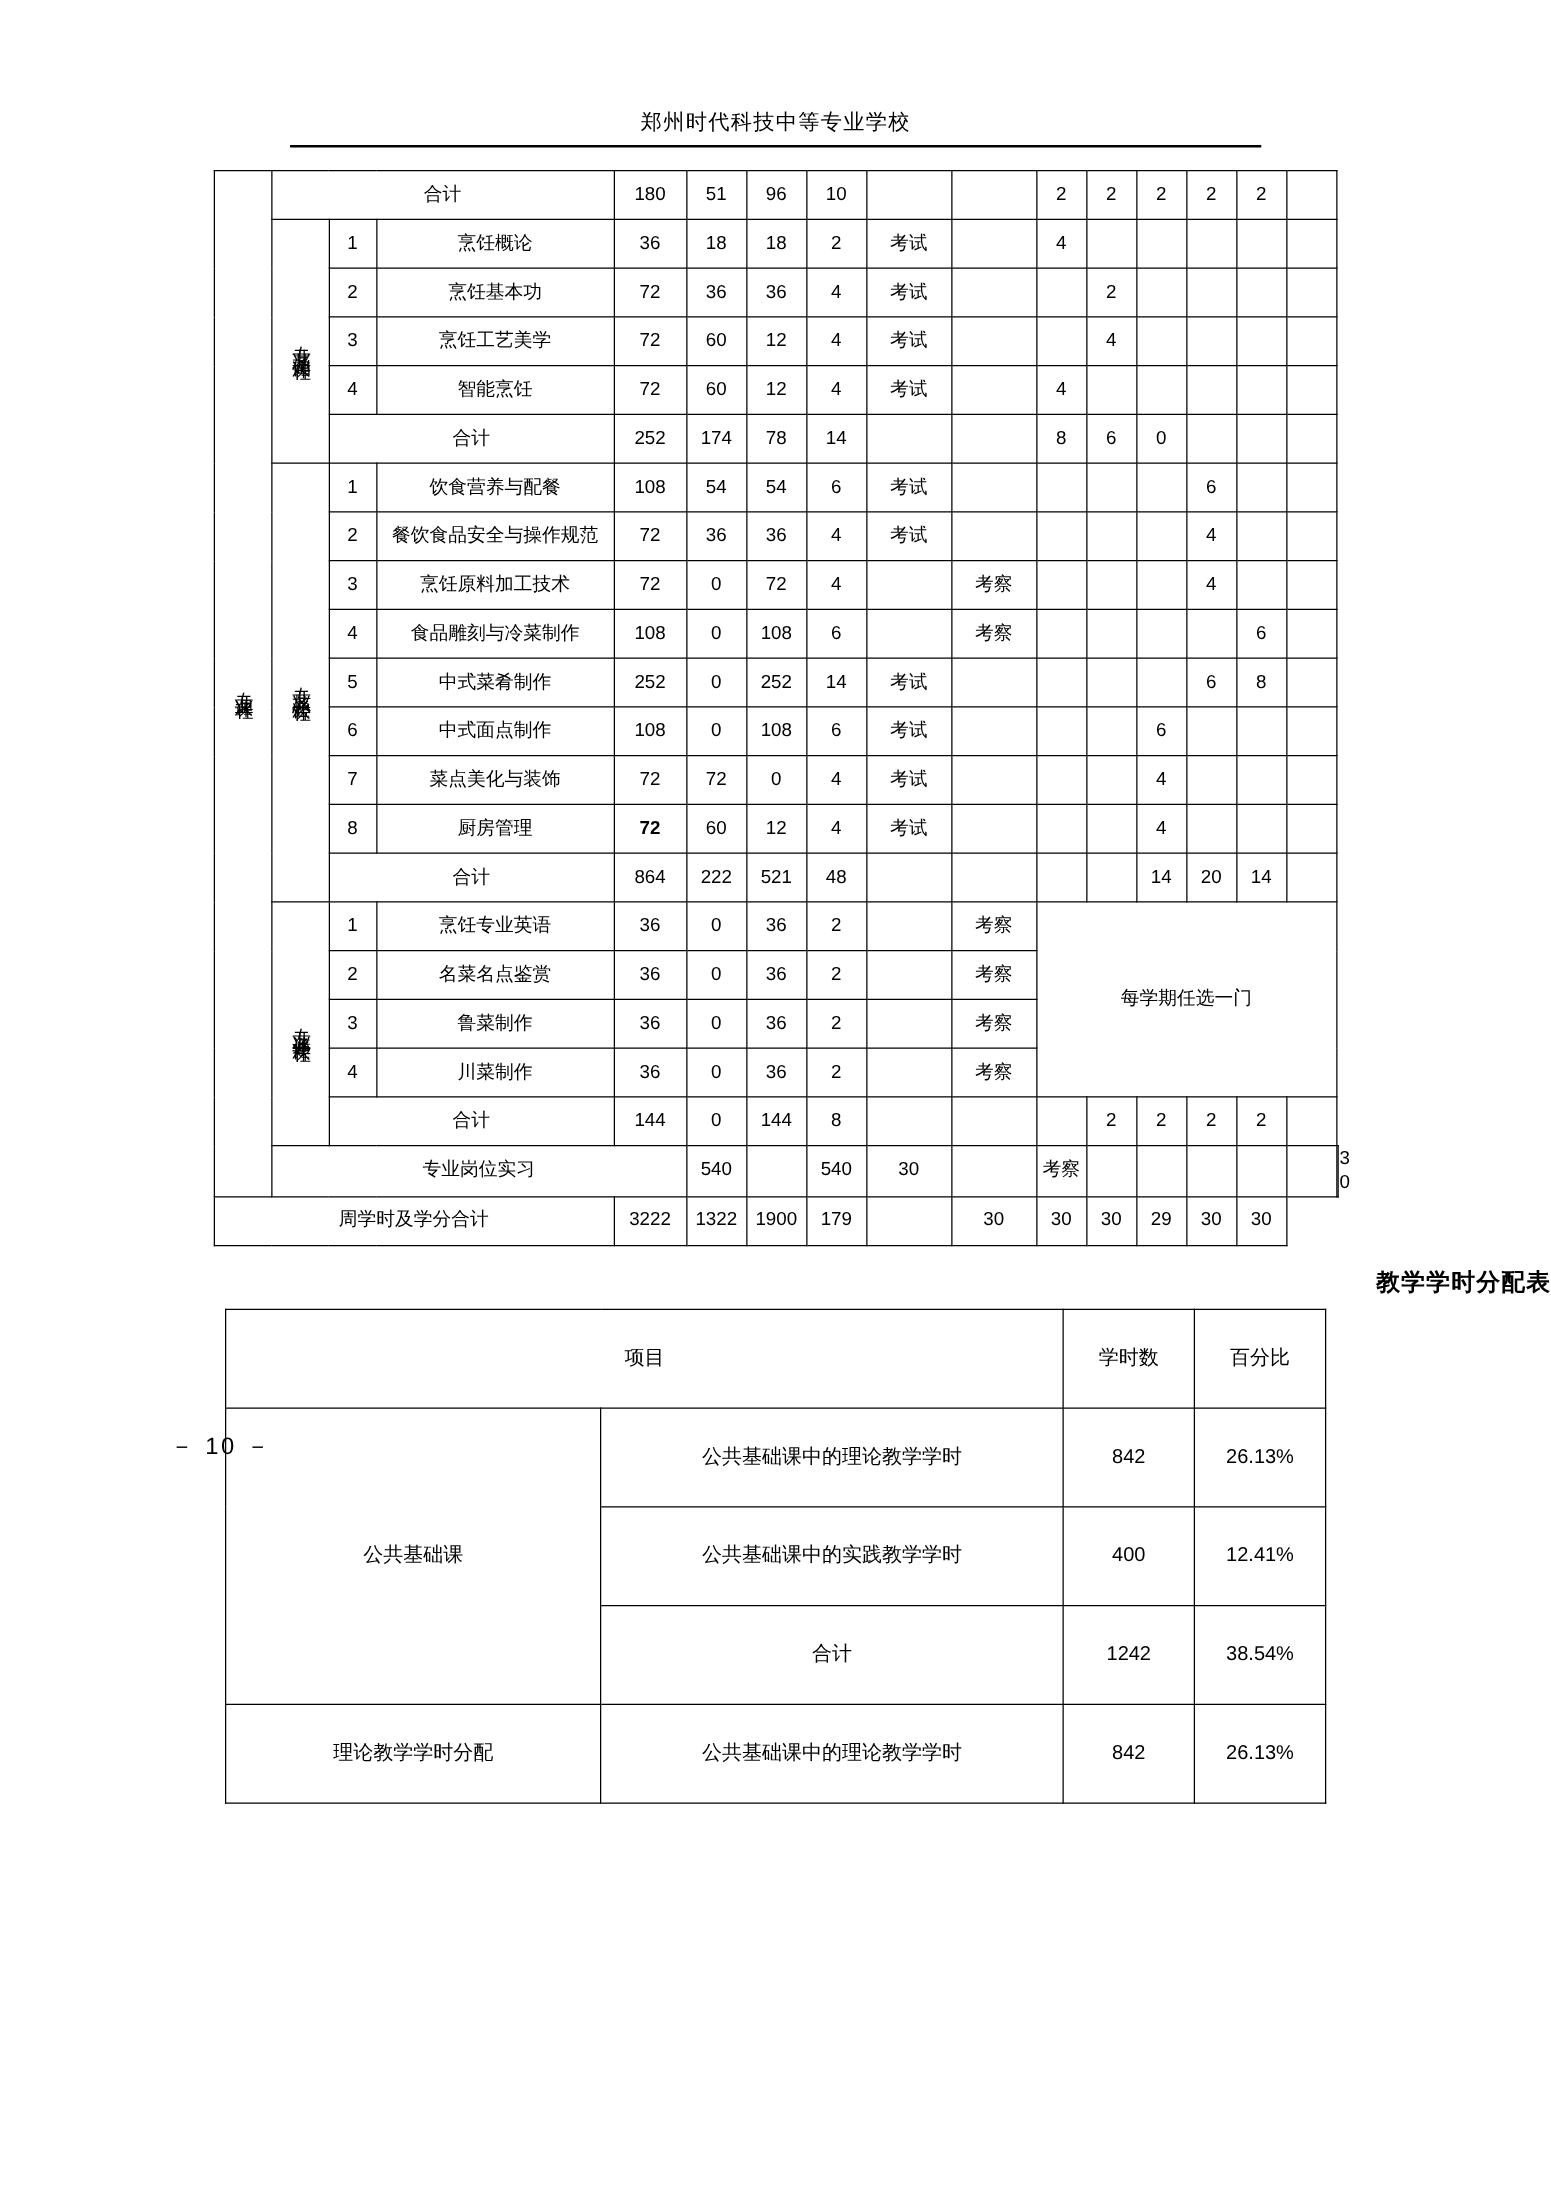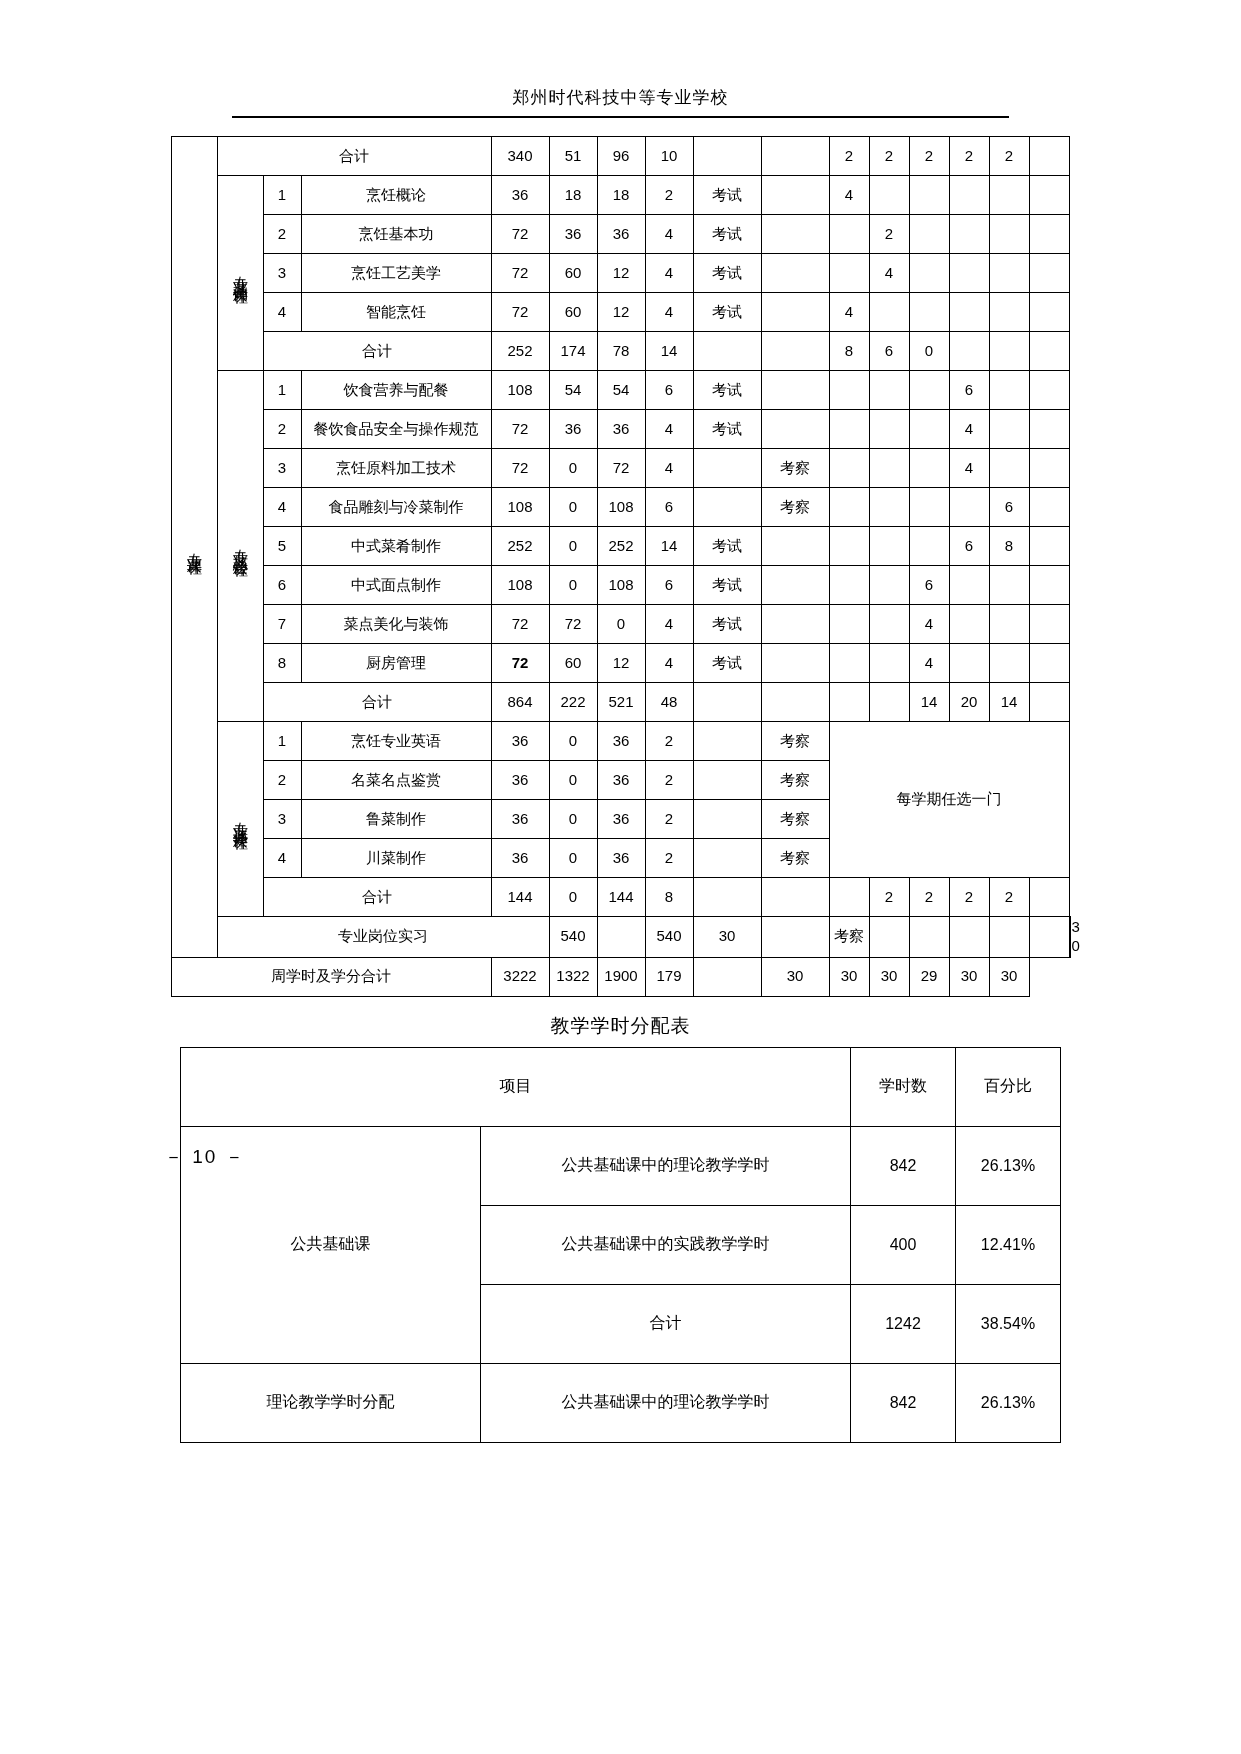--- a/index.html
+++ b/index.html
@@ -57,22 +57,22 @@
     writing-mode: vertical-rl;
     text-orientation: upright;
     letter-spacing: 3px;
     font-size: 15px;
     white-space: nowrap;
     padding: 4px 1px;
   }
   td.bold { font-weight: bold; }
   td.name { font-size: 15px; }
   .sub-title {
-    text-align: center;
-    font-weight: normal;
+    text-align: right;
+    font-weight: bold;
     font-size: 19px;
     font-family: "Liberation Sans", sans-serif;
     margin: 16px 0 8px 0;
     letter-spacing: 1px;
   }
   table.alloc {
     border-collapse: collapse;
     width: 880px;
     margin: 0 auto;
     table-layout: fixed;
@@ -81,21 +81,21 @@
   table.alloc td {
     border: 1px solid #000;
     text-align: center;
     vertical-align: middle;
     font-size: 16px;
     height: 44px;
     padding: 17px 3px;
   }
   .footer {
     position: absolute;
-    left: 164px;
+    left: 136px;
     bottom: 68px;
     font-size: 19px;
     font-family: "Liberation Sans", sans-serif;
     letter-spacing: 2px;
     text-align: right;
   }
 </style>
 </head>
 <body>
 
@@ -124,21 +124,21 @@
         <col style="width:40px">
         <col style="width:40px">
         <col style="width:40px">
         <col style="width:40px">
       </colgroup>
 
       <tbody>
           <tr>
         <td rowspan="21" class="vert">专业课程</td>
         <td colspan="3">合计</td>
-        <td>340</td>
+        <td>180</td>
         <td>51</td>
         <td>96</td>
         <td>10</td>
         <td></td>
         <td></td>
         <td>2</td>
         <td>2</td>
         <td>2</td>
         <td>2</td>
         <td>2</td>

